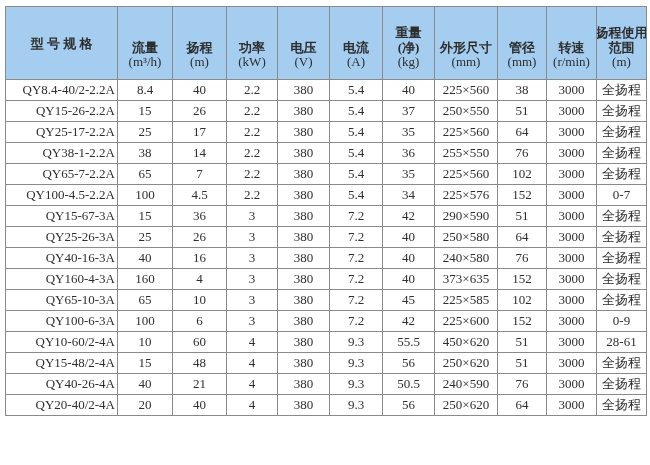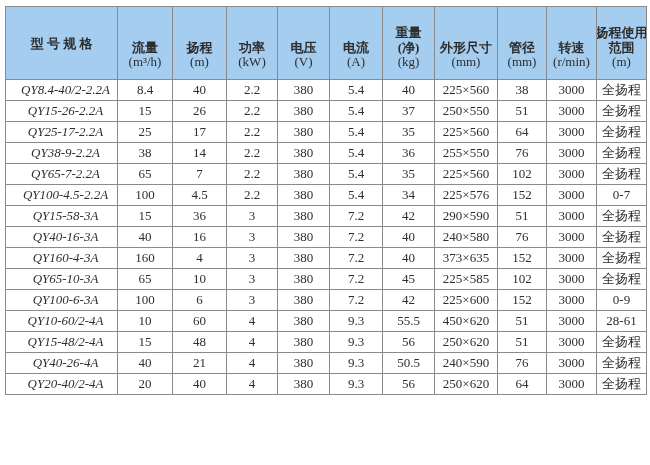--- a/index.html
+++ b/index.html
@@ -45,24 +45,23 @@
     flex-direction:column;
     justify-content:flex-end;
     align-items:center;
     height:52px;
   }
   .hwrap.nounit{justify-content:center;}
   .hline{line-height:15px;}
   .hunit{font-weight:normal;line-height:14px;}
   tbody td{height:20px;}
   tbody td.model{
-    text-align:center;
+    text-align:right;
     padding-left:10px;
     font-weight:normal;
-    font-style:italic;
   }
 </style>
 </head>
 <body>
 
 <div class="wrap">
   <table>
     <colgroup>
         <col style="width: 112px;">
         <col style="width: 55px;">
@@ -203,21 +202,21 @@
           <td>2.2</td>
           <td>380</td>
           <td>5.4</td>
           <td>35</td>
           <td>225×560</td>
           <td>64</td>
           <td>3000</td>
           <td>全扬程</td>
         </tr>
         <tr>
-          <td class="model">QY38-9-2.2A</td>
+          <td class="model">QY38-1-2.2A</td>
           <td>38</td>
           <td>14</td>
           <td>2.2</td>
           <td>380</td>
           <td>5.4</td>
           <td>36</td>
           <td>255×550</td>
           <td>76</td>
           <td>3000</td>
           <td>全扬程</td>
@@ -242,29 +241,42 @@
           <td>2.2</td>
           <td>380</td>
           <td>5.4</td>
           <td>34</td>
           <td>225×576</td>
           <td>152</td>
           <td>3000</td>
           <td>0-7</td>
         </tr>
         <tr>
-          <td class="model">QY15-58-3A</td>
+          <td class="model">QY15-67-3A</td>
           <td>15</td>
           <td>36</td>
           <td>3</td>
           <td>380</td>
           <td>7.2</td>
           <td>42</td>
           <td>290×590</td>
           <td>51</td>
+          <td>3000</td>
+          <td>全扬程</td>
+        </tr>
+        <tr>
+          <td class="model">QY25-26-3A</td>
+          <td>25</td>
+          <td>26</td>
+          <td>3</td>
+          <td>380</td>
+          <td>7.2</td>
+          <td>40</td>
+          <td>250×580</td>
+          <td>64</td>
           <td>3000</td>
           <td>全扬程</td>
         </tr>
         <tr>
           <td class="model">QY40-16-3A</td>
           <td>40</td>
           <td>16</td>
           <td>3</td>
           <td>380</td>
           <td>7.2</td>

